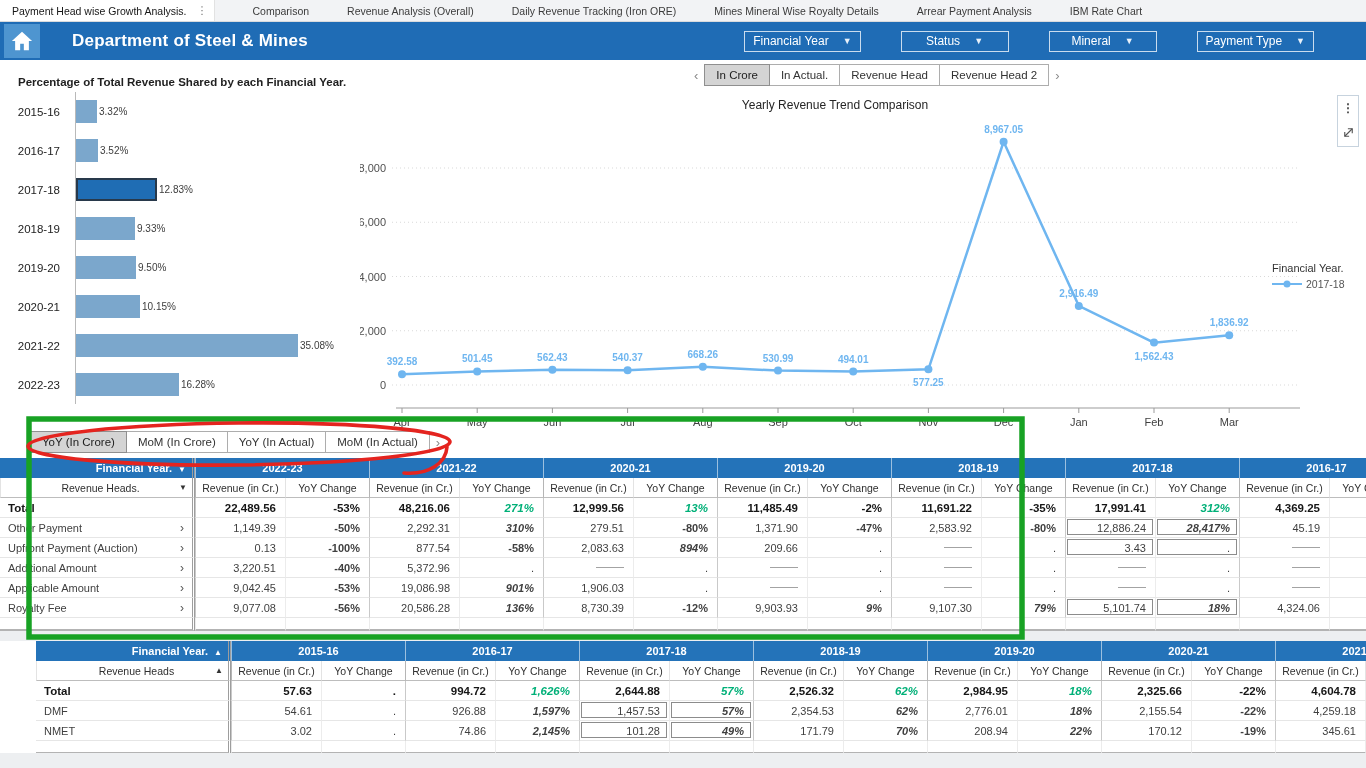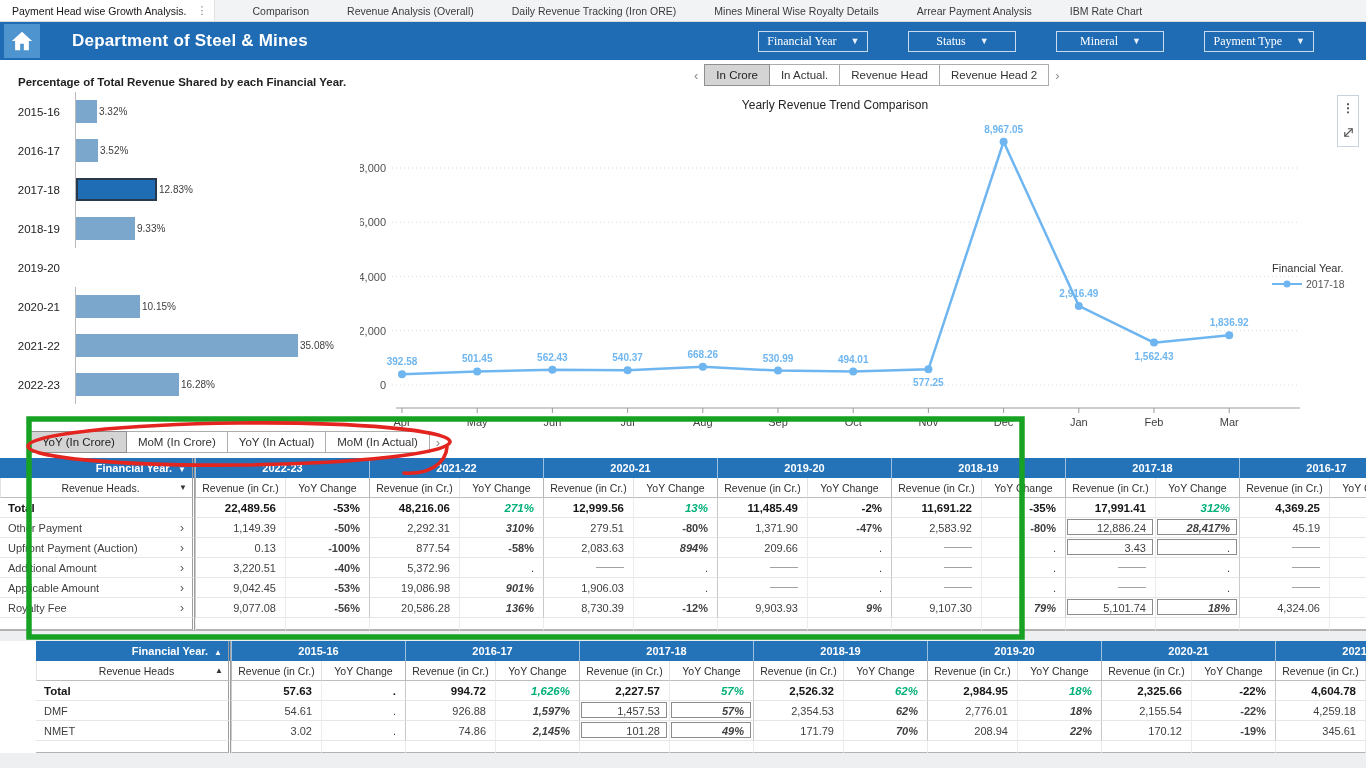--- a/index.html
+++ b/index.html
@@ -12,21 +12,21 @@
     background:#f2f3f5; border-bottom:1px solid #d9dbdd; display:flex; align-items:stretch; }
   .tab { display:flex; align-items:center; padding:0 12px; font-size:10.5px; color:#3b3b3b; cursor:pointer; white-space:nowrap; }
   .tab.active { background:#fff; color:#161616; border-right:1px solid #e2e2e2; padding-right:6px; }
   .tab:not(.active) { margin-left:38px; padding:0; }
   .tabdots { color:#7a7a7a; margin-left:10px; font-size:11px; letter-spacing:0; }
 
   
   #appheader { position:absolute; left:0; top:22px; width:1366px; height:38px; background:var(--header-blue); display:flex; align-items:center; }
   #homebtn { width:36px; height:34px; margin:2px 0 2px 4px; background:var(--home-blue); display:flex; align-items:center; justify-content:center; cursor:pointer; }
   #apptitle { color:#fff; font-size:17px; font-weight:bold; margin-left:32px; letter-spacing:.2px; }
-  #filters { margin-left:auto; display:flex; gap:40px; margin-right:52px;font-family:Liberation Serif, serif; }
+  #filters { margin-left:auto; display:flex; gap:40px; margin-right:52px; }
   .filter-btn { min-width:108px; height:21px; background:transparent; border:1px solid #c9dcee; color:#fff;
     font-family:inherit; font-size:12px; display:flex; align-items:center; justify-content:center; gap:14px; cursor:pointer; padding:0 8px; }
   .filter-btn .caret { font-size:9px; color:#e8f1fa; }
 
   
   #bar-title { position:absolute; left:18px; top:76px; font-size:11.5px; font-weight:bold; color:#1f1f1f; }
   #bar-rows { position:absolute; left:6px; top:92px; width:350px; }
   .brow { display:flex; align-items:center; height:39px; }
   .brow .blabel { width:54px; text-align:right; font-size:11.5px; color:#222; flex:none; }
   .brow .bwrap { flex:1; border-left:1px solid #b9b9b9; margin-left:15px; display:flex; align-items:center; height:100%; }
@@ -183,20 +183,24 @@
       </div>
       <div class="brow">
         <span class="blabel">2018-19</span>
         <div class="bwrap">
           <div class="bar" style="width: 59px;"></div>
           <span class="bval">9.33%</span>
         </div>
       </div>
       <div class="brow">
         <span class="blabel">2019-20</span>
+        <div class="bwrap">
+          <div class="bar" style="width: 60px;"></div>
+          <span class="bval">9.50%</span>
+        </div>
       </div>
       <div class="brow">
         <span class="blabel">2020-21</span>
         <div class="bwrap">
           <div class="bar" style="width: 64px;"></div>
           <span class="bval">10.15%</span>
         </div>
       </div>
       <div class="brow">
         <span class="blabel">2021-22</span>
@@ -517,21 +521,21 @@
         <div class="cell">YoY Change</div>
       </div>
       <div class="prow datarow bold">
         <div class="cell c-label rowlabel">
           <span>Total</span>
         </div>
         <div class="cell num revcell">57.63</div>
         <div class="cell num yoycell dot">.</div>
         <div class="cell num revcell">994.72</div>
         <div class="cell num yoycell pos">1,626%</div>
-        <div class="cell num revcell">2,227.57</div>
+        <div class="cell num revcell">2,644.88</div>
         <div class="cell num yoycell pos">57%</div>
         <div class="cell num revcell">2,526.32</div>
         <div class="cell num yoycell pos">62%</div>
         <div class="cell num revcell">2,984.95</div>
         <div class="cell num yoycell pos">18%</div>
         <div class="cell num revcell">2,325.66</div>
         <div class="cell num yoycell neg">-22%</div>
         <div class="cell num revcell">4,604.78</div>
         <div class="cell num yoycell"></div>
       </div>

